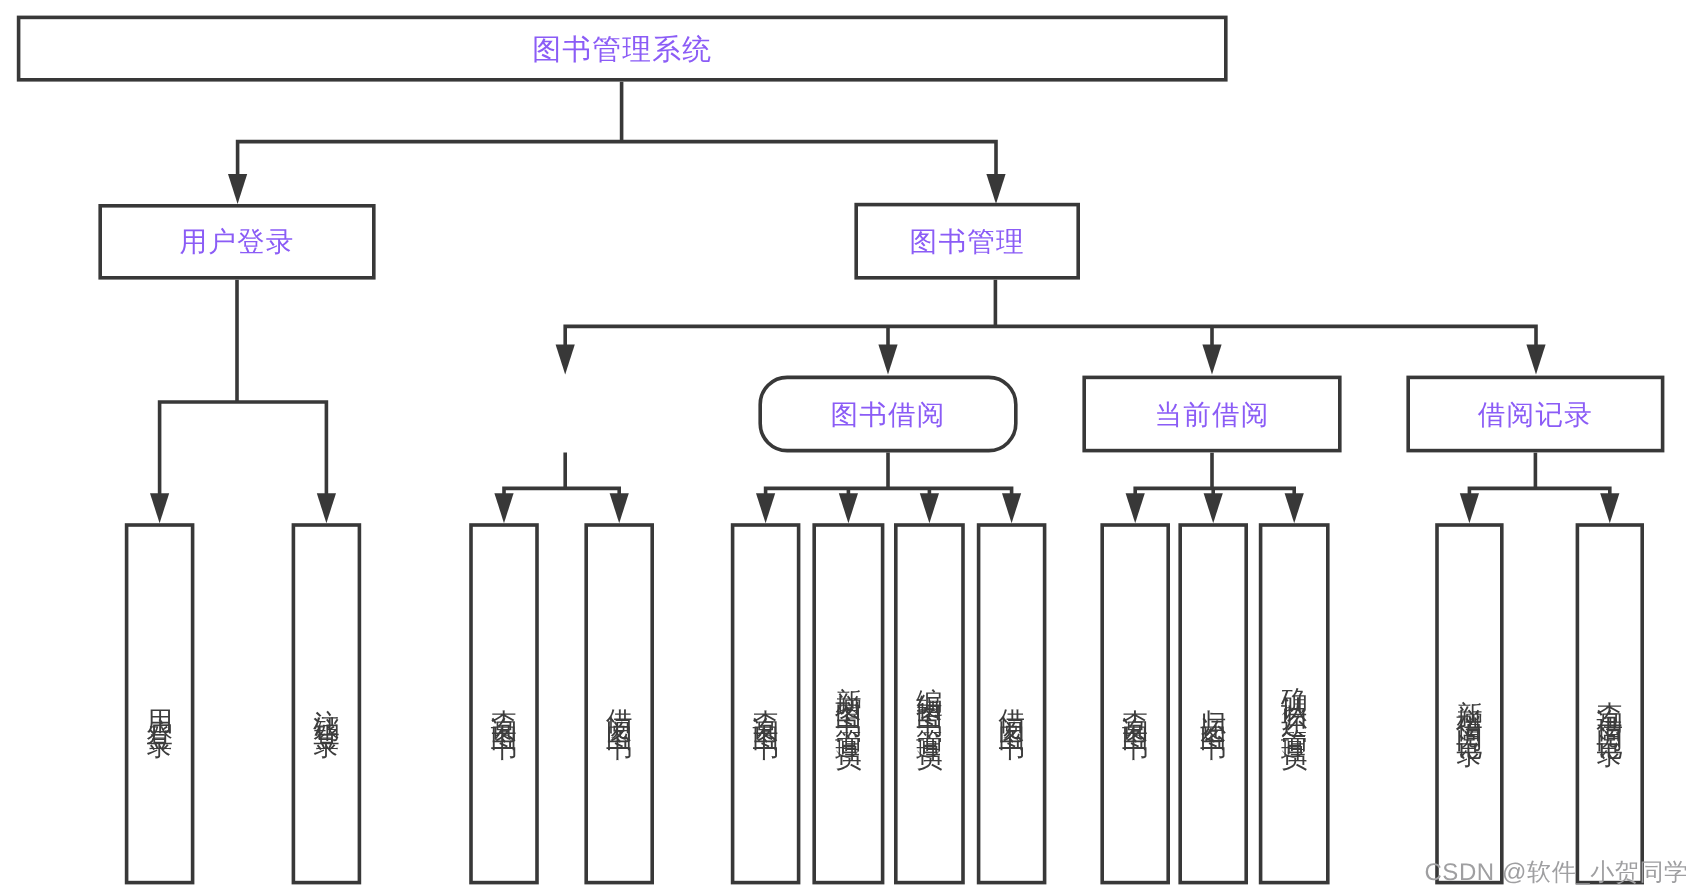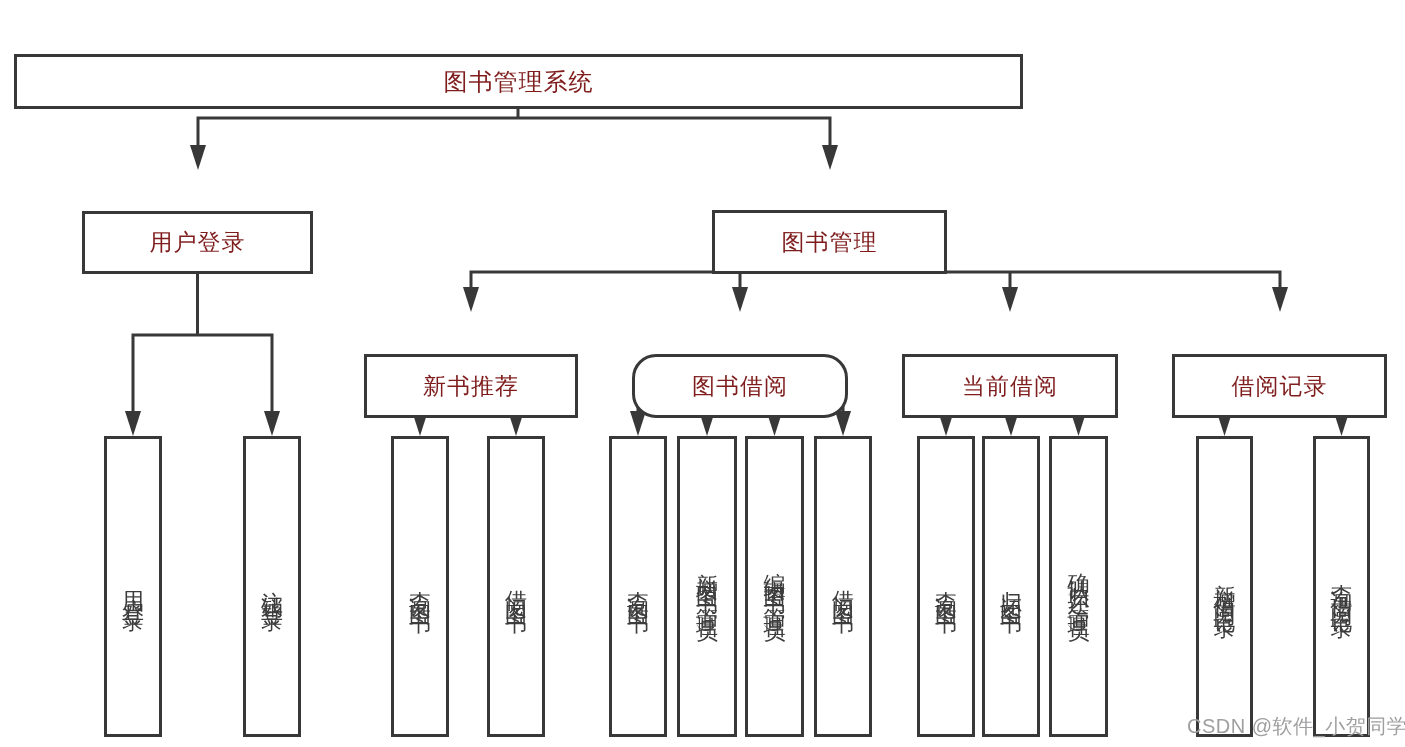--- a/index.html
+++ b/index.html
@@ -10,23 +10,22 @@
     overflow:hidden;
     font-family:"Liberation Sans", sans-serif;
   }
   #wires{position:absolute;left:0;top:0;z-index:1;}
   #wires path{stroke:#383838;stroke-width:3;fill:none;}
   #wires polygon{fill:#383838;stroke:none;}
   .node{
     position:absolute;box-sizing:border-box;
     border:3px solid #383838;background:#ffffff;
     display:flex;align-items:center;justify-content:center;
-    color:#7f1d1d;font-size:23px;letter-spacing:1px;
+    color:#8b5cf6;font-size:23px;letter-spacing:1px;
     z-index:2;
-    margin-top:41px;
   }
   .node.root{font-size:24px;}
   .leaf{
     position:absolute;box-sizing:border-box;
     border:3px solid #383838;background:#ffffff;
     display:flex;align-items:center;justify-content:center;
     color:#3c3c3c;z-index:2;
   }
   .leaf .vtext{
     writing-mode:vertical-rl;
@@ -96,27 +95,24 @@
     </g>
   </svg>
 
   <div class="node root" style="left:14px;top:13px;width:1009px;height:55px;">
     <span>图书管理系统</span>
   </div>
 
   <div class="node" style="left:82px;top:170px;width:231px;height:63px;">
     <span>用户登录</span>
   </div>
-  <div class="node" style="left:712px;top:169px;width:235px;height:64px;text-align:right;">
+  <div class="node" style="left:712px;top:169px;width:188px;height:64px;text-align:right;">
     <span>图书管理</span>
   </div>
 
-  <div class="node" style="left:364px;top:313px;width:214px;height:64px;">
-    <span>新书推荐</span>
-  </div>
   <div class="node" style="left:632px;top:313px;width:216px;height:64px;border-radius:24px;">
     <span>图书借阅</span>
   </div>
   <div class="node" style="left:1172px;top:313px;width:215px;height:64px;">
     <span>借阅记录</span>
   </div>
   <div class="node" style="left:902px;top:313px;width:216px;height:64px;">
     <span>当前借阅</span>
   </div>
 

